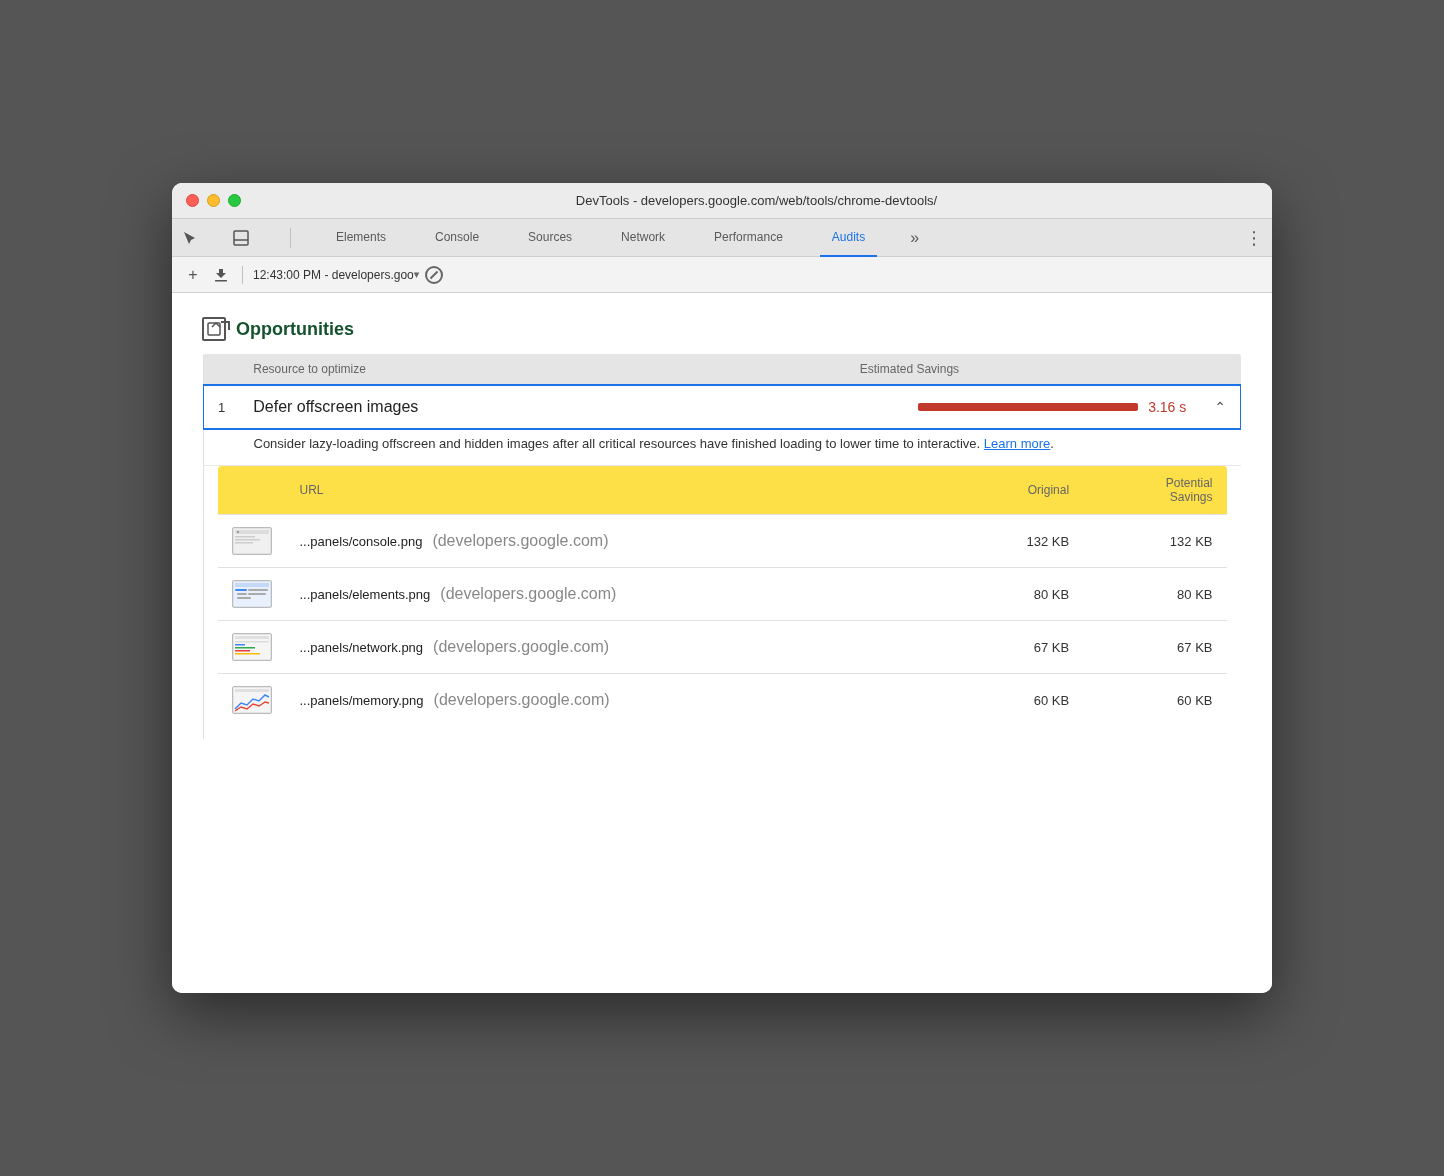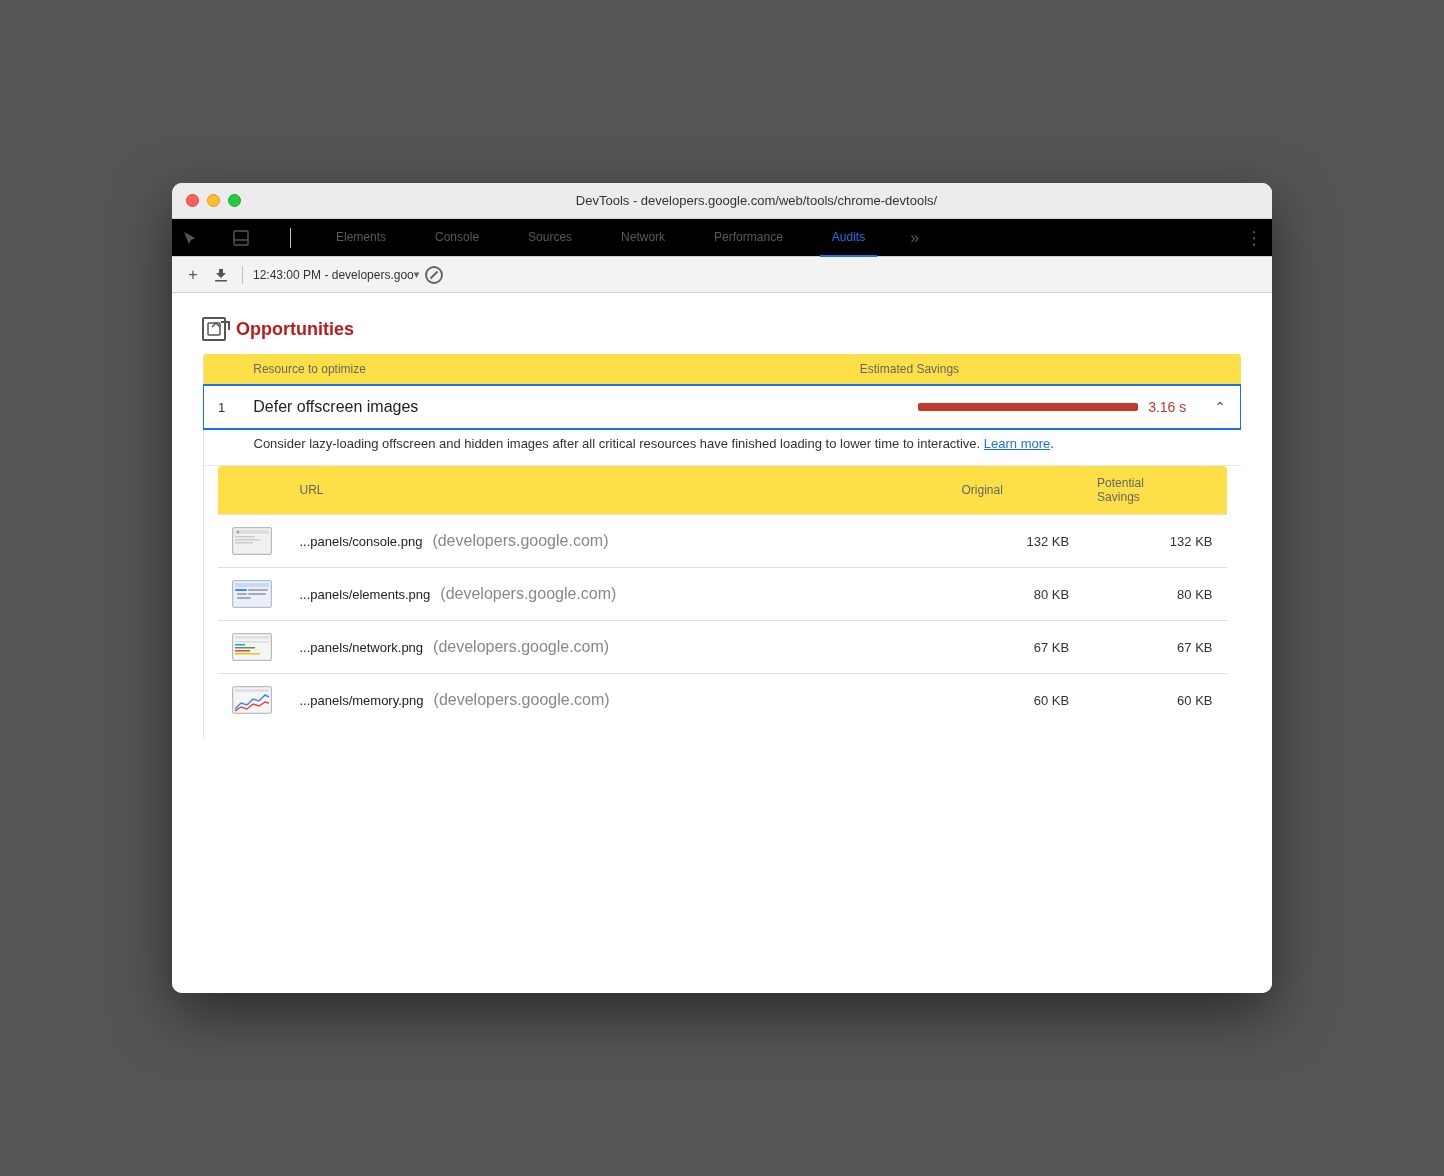--- a/index.html
+++ b/index.html
@@ -45,21 +45,21 @@
     .title-text {
       flex: 1;
       text-align: center;
       font-size: 13px;
       color: #333;
       font-weight: 500;
     }
 
     
     .devtools-tabs {
-      background: #000000;
+      background: #e5e5e5;
       border-bottom: 1px solid #d0d0d0;
       display: flex;
       align-items: center;
       padding: 0 8px;
       height: 38px;
       gap: 25px;
     }
     .dt-icon {
       width: 20px;
       height: 20px;
@@ -197,38 +197,38 @@
       top: 2px;
       right: -6px;
       width: 7px;
       height: 7px;
       border-right: 2px solid #555;
       border-top: 2px solid #555;
     }
     .section-title {
       font-size: 18px;
       font-weight: 700;
-      color: #b91c1c;
+      color: #14532d;
     }
     .section-description {
       font-size: 13px;
       color: #555;
       margin-bottom: 20px;
     }
 
     
     .audit-table {
       width: 100%;
       border-collapse: collapse;
       border: 1px solid #e0e0e0;
       border-radius: 4px;
       overflow: hidden;
     }
     .audit-table thead tr {
-      background: #fde047;
+      background: #e5e5e5;
     }
     .audit-table thead th {
       font-size: 12px;
       color: #666;
       font-weight: 400;
       padding: 8px 14px;
       text-align: left;
     }
     .audit-table thead th.right { text-align: center; }
 
@@ -304,21 +304,21 @@
     .sub-table thead tr {
       background: #fde047;
     }
     .sub-table thead th {
       font-size: 12px;
       color: #666;
       font-weight: 400;
       padding: 10px 14px;
       text-align: left;
     }
-    .sub-table thead th.right { text-align: left; }
+    .sub-table thead th.right { text-align: right; }
     .sub-table tbody tr {
       background: #fff;
       border-top: 1px solid #e0e0e0;
     }
     .sub-table tbody td {
       padding: 12px 14px;
       font-size: 13px;
       color: #333;
       vertical-align: middle;
     }

